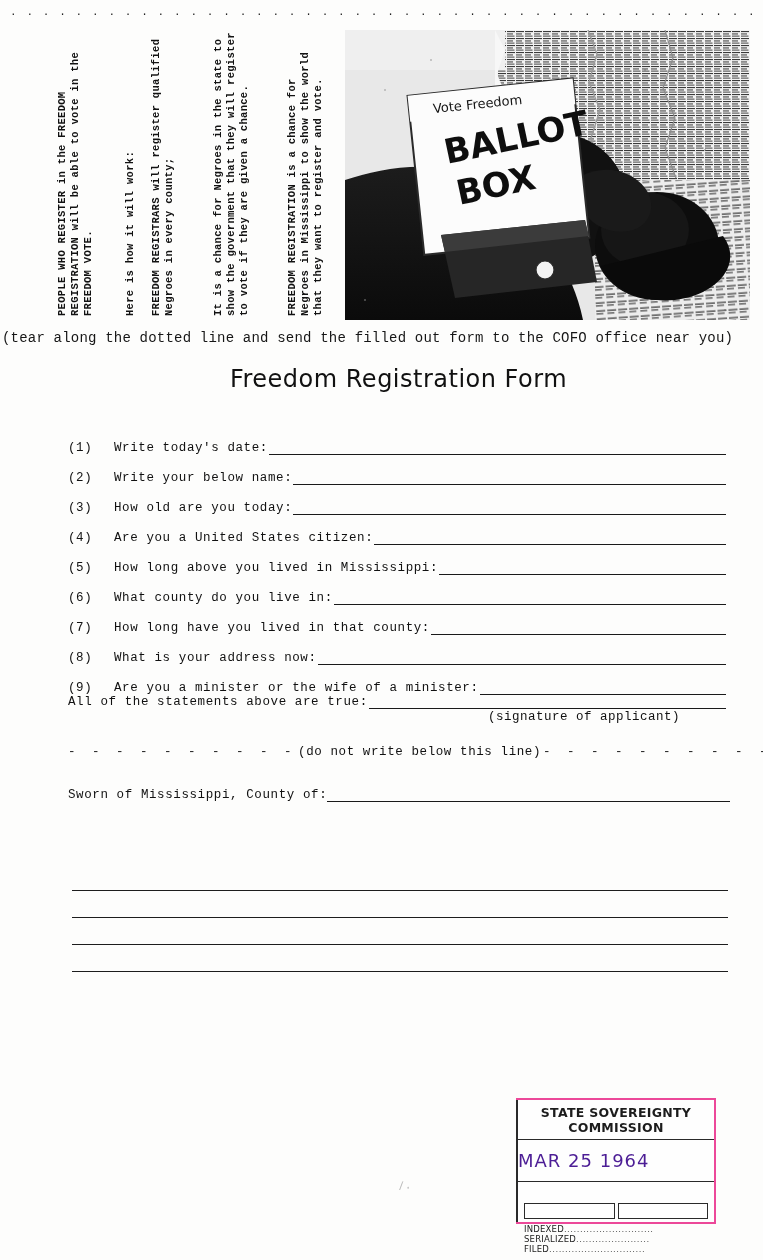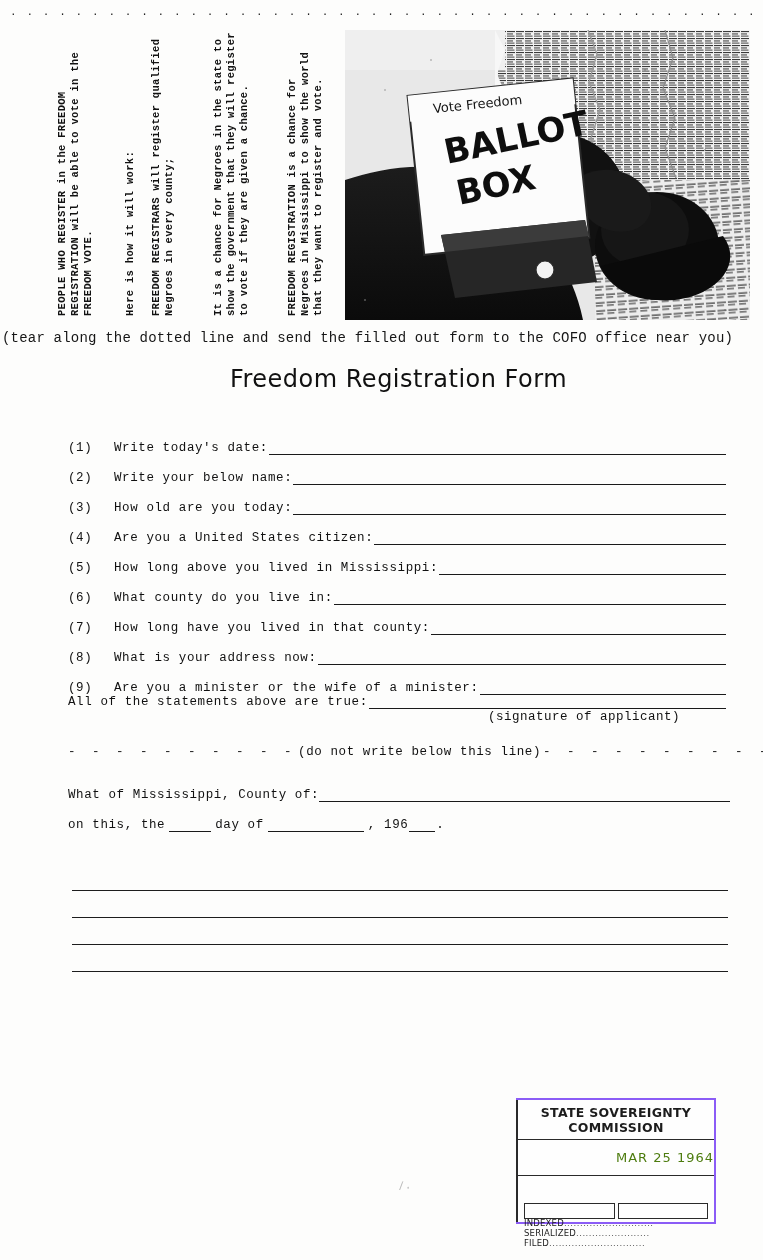--- a/index.html
+++ b/index.html
@@ -236,43 +236,43 @@
     transform: rotate(-8deg);
   }
 
   
   .stamp {
     position: absolute;
     top: 1098px;
     left: 516px;
     width: 196px;
     height: 122px;
-    border: 2px solid #8b5cf6;
+    border: 2px solid #ec4899;
     background: #fefefe;
     font-family: "DejaVu Sans", sans-serif;
   }
   .stamp-title {
     text-align: center;
     font-size: 12.5px;
     font-weight: bold;
     letter-spacing: 0.3px;
     padding-top: 5px;
     color: #1c1c1c;
     filter: blur(0.25px);
   }
   .stamp-rule {
     border-top: 1.5px solid #2a2a2a;
     margin-top: 4px;
   }
   .stamp-date {
-    text-align: right;
-    font-size: 13px;
+    text-align: left;
+    font-size: 18px;
     letter-spacing: 1px;
     padding: 10px 0 10px 0;
-    color: #4d7c0f;
+    color: #4c1d95;
     filter: blur(0.3px);
   }
   .stamp-rule2 {
     border-top: 1.5px solid #2a2a2a;
   }
   .stamp-fields {
     padding: 3px 6px 0 6px;
     font-size: 8.5px;
     line-height: 10px;
     letter-spacing: 0.2px;
@@ -450,31 +450,22 @@
   <div class="sig-caption">(signature of applicant)</div>
 
   <div class="dash-sep">
     <span class="dash-left">- - - - - - - - - -</span>
     <span class="dash-mid">(do not write below this line)</span>
     <span class="dash-right">- - - - - - - - - -</span>
   </div>
 
   <div class="notary">
     <div class="n-row">
-      <span>What of Mississippi, County of:</span>
+      <span>Sworn of Mississippi, County of:</span>
       <span class="n-fill"></span>
-    </div>
-    <div class="n-row">
-      <span>on this, the</span>
-      <span class="n-blank-sm"></span>
-      <span>day of</span>
-      <span class="n-blank-md"></span>
-      <span>, 196</span>
-      <span class="n-blank-xs"></span>
-      <span>.</span>
     </div>
   </div>
 
   <div class="ruled">
     <div class="rule"></div>
     <div class="rule"></div>
     <div class="rule"></div>
     <div class="rule"></div>
   </div>
 

